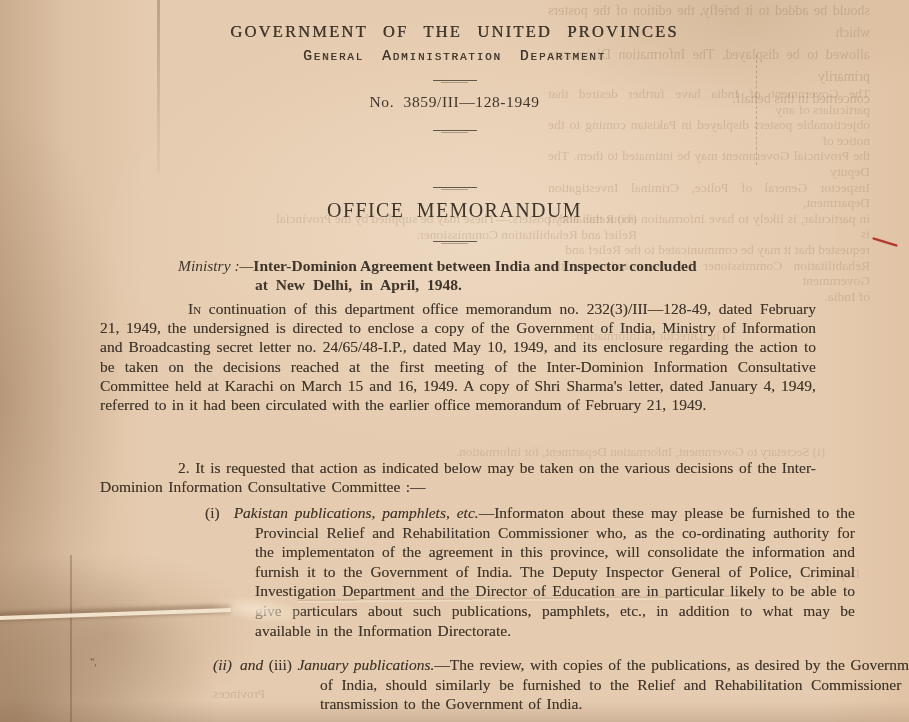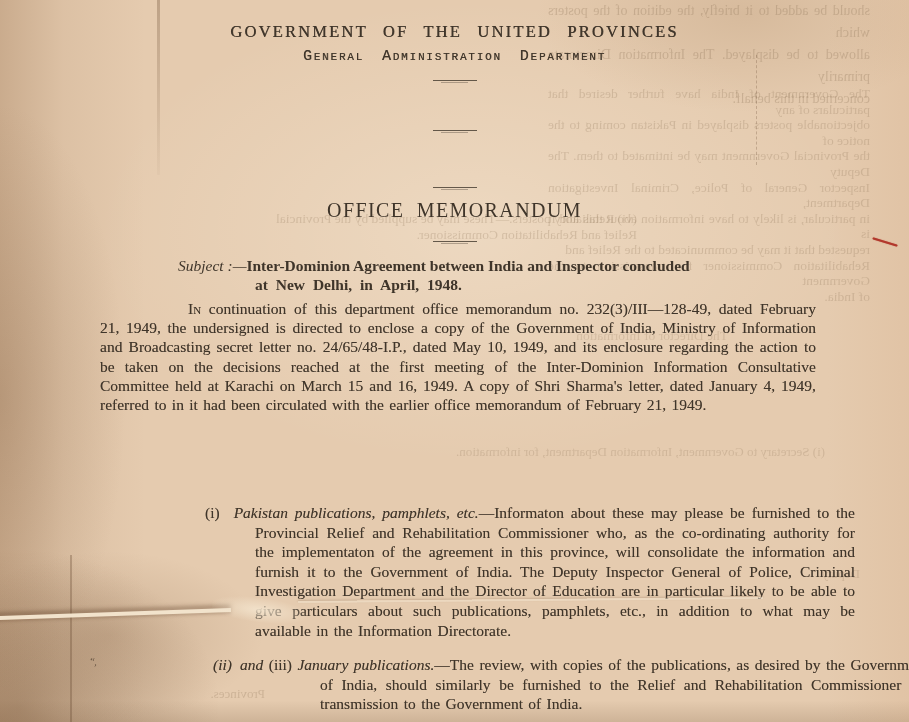--- a/index.html
+++ b/index.html
@@ -98,34 +98,36 @@
   </div>
   <div class="abs ghost g-dir">The Director of Information</div>
   <div class="abs ghost g-sec">(i) Secretary to Government, Information Department, for information.</div>
   <div class="abs ghost g-dep">Deputy</div>
   <div class="abs ghost g-prov">Provinces.</div>
 
   <div class="abs center h1">GOVERNMENT  OF  THE  UNITED  PROVINCES</div>
   <div class="abs center h2">General Administration Department</div>
 
   <div class="abs rule" style="top:80px"></div>
+  <div class="abs center refno">No. 3859/III—128-1949</div>
   <div class="abs rule" style="top:130px"></div>
   <div class="abs rule" style="top:187px"></div>
   <div class="abs center memoh">OFFICE MEMORANDUM</div>
   <div class="abs rule" style="top:241px"></div>
 
   <div class="abs subj1">
-    <span class="slabel">Subject :—</span><span>Inter-Dominion Agreement between India and Inspector concluded</span>
+    <span class="slabel">Ministry :—</span><span>Inter-Dominion Agreement between India and Inspector concluded</span>
   </div>
   <div class="abs subj2">at  New  Delhi,  in  April,  1948.</div>
 
   <div class="abs bodytxt p1">
     <span class="sc">In</span><span> continuation of this department office memorandum no. 232(3)/III—128-49, dated February 21, 1949, the undersigned is directed to enclose a copy of the Government of India, Ministry of Information and Broadcasting secret letter no. 24/65/48-I.P., dated May 10, 1949, and its enclosure regarding the action to be taken on the decisions reached at the first meeting of the Inter-Dominion Information Consultative Committee held at Karachi on March 15 and 16, 1949.  A copy of Shri Sharma's letter, dated January 4, 1949, referred to in it had been circulated with the earlier office memorandum of February 21, 1949.</span>
   </div>
 
+  <div class="abs bodytxt p2">2.  It is requested that action as indicated below may be taken on the various decisions of the Inter-Dominion Information Consultative Committee :—</div>
 
   <div class="abs bodytxt item1">
     <span class="ilabel">(i)</span><i>Pakistan publications, pamphlets, etc.</i><span>—Informaton about these may please be furnished to the Provincial Relief and Rehabilitation Commissioner who, as the co-ordinating authority for the implementaton of the agreement in this province, will consolidate the information and furnish it to the Government of India.  The Deputy Inspector General of Police, Criminal Investigation Department and the Director of Education are in particular likely to be able to give particulars about such publications, pamphlets, etc., in addition to what may be available in the Information Directorate.</span>
   </div>
 
   <div class="abs bodytxt item2">
     <span class="ilabel">(ii)</span><i>and</i><span> (iii) </span><i>January publications.</i><span>—The review, with copies of the publications, as desired by the Government of India, should similarly be furnished to the Relief and Rehabilitation Commissioner for transmission to the Government of India.</span>
   </div>
 
   <div class="abs crease-v1"></div>

